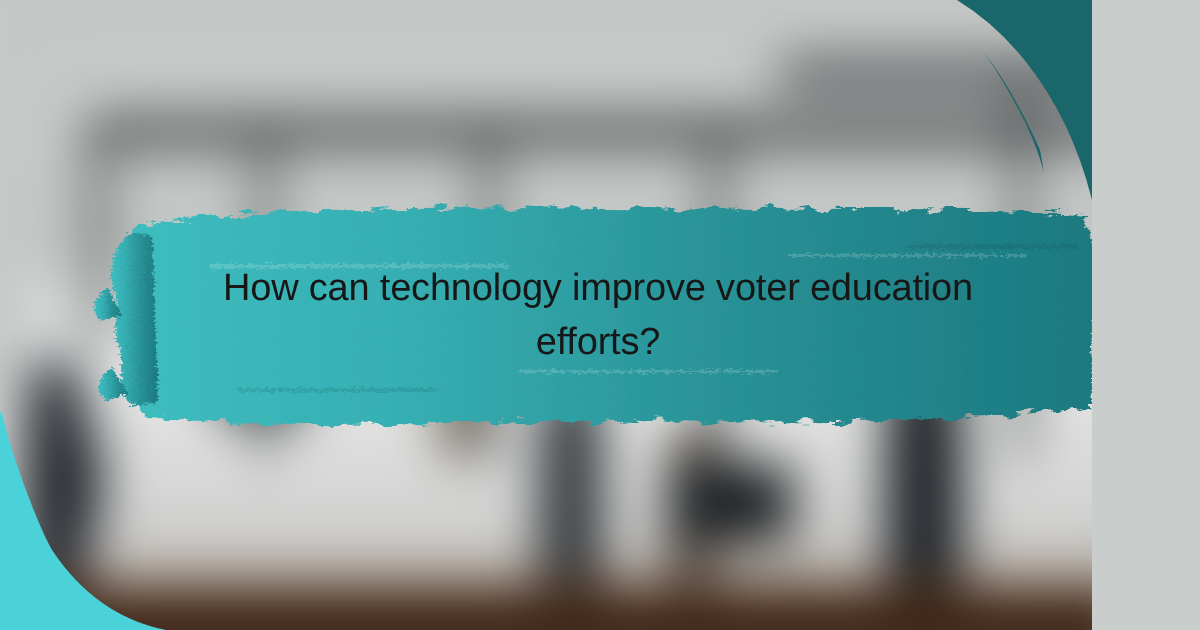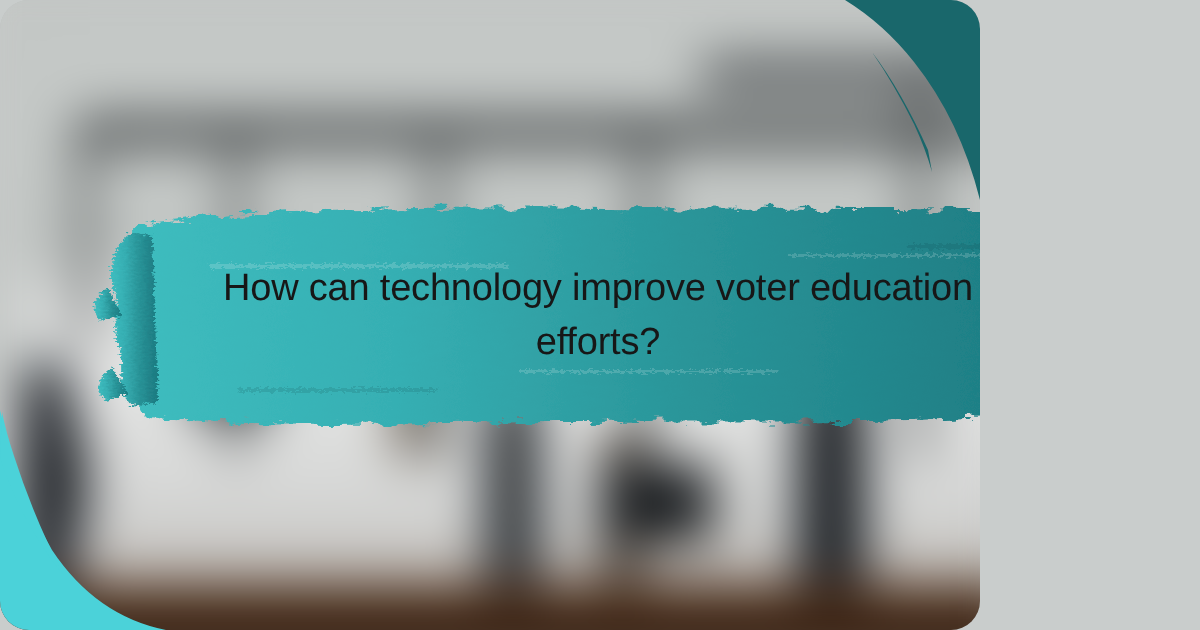--- a/index.html
+++ b/index.html
@@ -7,24 +7,23 @@
 
   html, body {
     width:1200px; height:630px;
     overflow:hidden;
     background:#c9cdcc;
     font-family:"Liberation Sans", sans-serif;
   }
 
   #card {
     position:relative;
-    width:980px; height:630px;
+    width:1092px; height:630px;
     overflow:hidden;
     background:#b9bdbc;
-    border-radius:29px;
   }
 
   
   .bg-photo {
     position:absolute; inset:-40px;
     filter:blur(26px) saturate(0.85);
     background-color:#b6bab9;
   }
 
   

